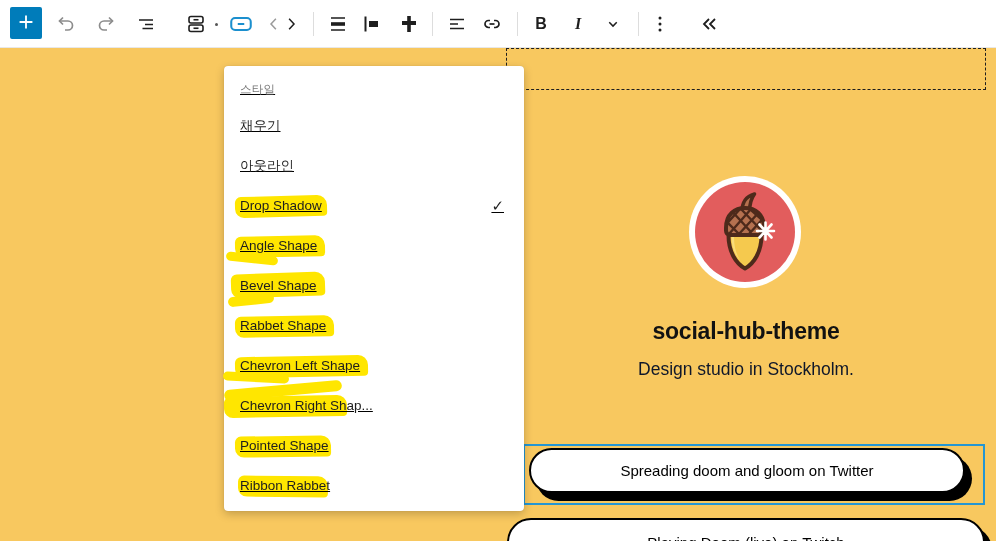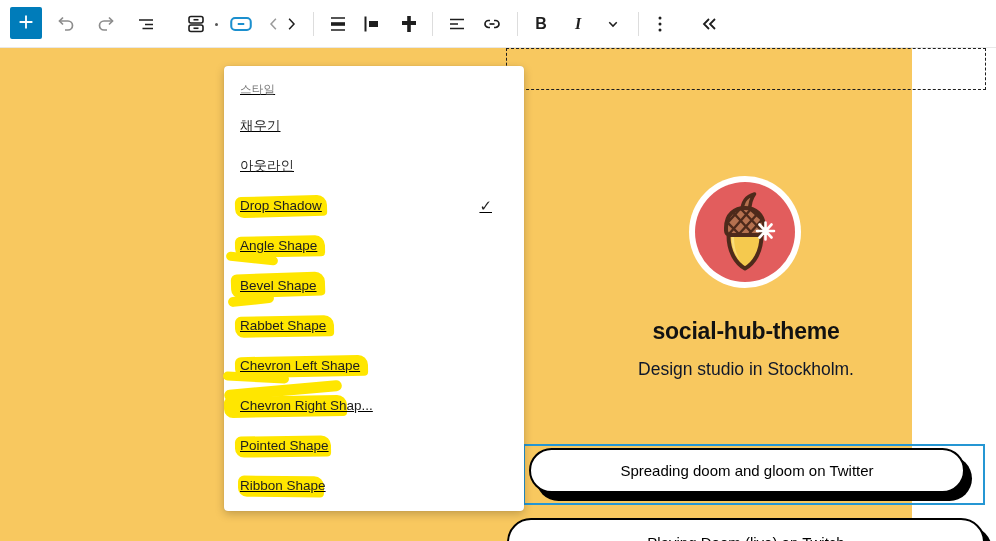--- a/index.html
+++ b/index.html
@@ -13,21 +13,21 @@
           justify-content:center; background:none; border:none; cursor:pointer; }
   .tbtn svg { display:block; }
   .inserter { position:absolute; left:10px; top:7px; width:32px; height:32px; background:#007cba;
               border:none; border-radius:2px; display:flex; align-items:center; justify-content:center; cursor:pointer; }
   .tsep { position:absolute; top:12px; width:1px; height:24px; background:#ddd; }
   .tbtn .txt-b { font-weight:700; font-size:16px; color:#1e1e1e; font-family:"Liberation Sans",sans-serif; }
   .tbtn .txt-i { font-style:italic; font-size:16px; font-weight:600; color:#1e1e1e; font-family:"Liberation Serif",serif; }
   .dot { width:3px; height:3px; border-radius:50%; background:#555; }
 
   
-  .canvas { position:absolute; left:0; top:48px; width:912px; height:493px; background:#F8C85F; z-index:1; }
+  .canvas { position:absolute; left:0; top:48px; width:996px; height:493px; background:#F8C85F; z-index:1; }
   .empty-block { position:absolute; left:506px; top:0px; width:480px; height:42px;
                  border:1px dashed #1e1e1e; cursor:pointer; }
   .logo-wrap { position:absolute; left:689px; top:128px; width:112px; height:112px; cursor:pointer; }
   .site-title { position:absolute; left:506px; top:270px; width:480px; text-align:center;
                 font-size:23px; font-weight:700; color:#121212; letter-spacing:-0.2px; }
   .tagline { position:absolute; left:506px; top:311px; width:480px; text-align:center;
              font-size:17.5px; color:#0f172a; }
 
   .selection { position:absolute; left:523px; top:396px; width:462px; height:61px;
                border:2px solid #2596d3; }
@@ -37,21 +37,21 @@
   .pill-1 { left:4px; top:2px; width:436px; height:45px; }
   .pill-2 { left:507px; top:470px; width:478px; height:48px; box-shadow:7px 8px 0 #000; }
 
   
   .menu { position:absolute; left:224px; top:66px; width:300px; height:445px; background:#fff;
           border-radius:4px; box-shadow:0 3px 10px rgba(0,0,0,.22), 0 0 1px rgba(0,0,0,.18);
           z-index:50; padding-top:6px;text-decoration:underline; }
   .menu-header { height:34px; display:flex; align-items:center; padding:0 16px;
                  font-size:11.5px; color:#757575; letter-spacing:.2px; }
   .menu-item { position:relative; height:40px; display:flex; align-items:center;
-               padding:0 32px 0 16px; font-size:13.5px; color:#1e1e1e; cursor:pointer; }
+               padding:0 20px 0 16px; font-size:13.5px; color:#1e1e1e; cursor:pointer; }
   .menu-item .check { margin-left:auto; font-size:15px; color:#1e1e1e; }
 
   .hl { position:relative; z-index:0; white-space:nowrap; padding:1px 0 2px; }
   .hl::before { content:""; position:absolute; z-index:-1; background:#FFE600;
                 left:-5px; right:-8px; top:-1px; bottom:-2px;
                 border-radius:6px 10px 4px 9px; transform:rotate(-1.1deg); }
   .hl::after { content:""; position:absolute; z-index:-1; background:#FFE600; border-radius:6px; }
   .hl-drop::before   { right:-5px; transform:rotate(-1.6deg); }
   .hl-angle::after   { left:-14px; bottom:-8px; width:52px; height:9px; transform:rotate(6deg); }
   .hl-bevel::before  { left:-9px; top:-4px; transform:rotate(-2deg); }
@@ -280,15 +280,15 @@
   <div class="menu-item">
     <span class="hl hl-chevl">Chevron Left Shape</span>
   </div>
   <div class="menu-item">
     <span class="hl hl-chevr">Chevron Right Shap...</span>
   </div>
   <div class="menu-item">
     <span class="hl hl-point">Pointed Shape</span>
   </div>
   <div class="menu-item">
-    <span class="hl hl-ribbon">Ribbon Shape</span>
+    <span class="hl hl-ribbon">Ribbon Rabbet</span>
   </div>
 </div>
 
 </body></html>

